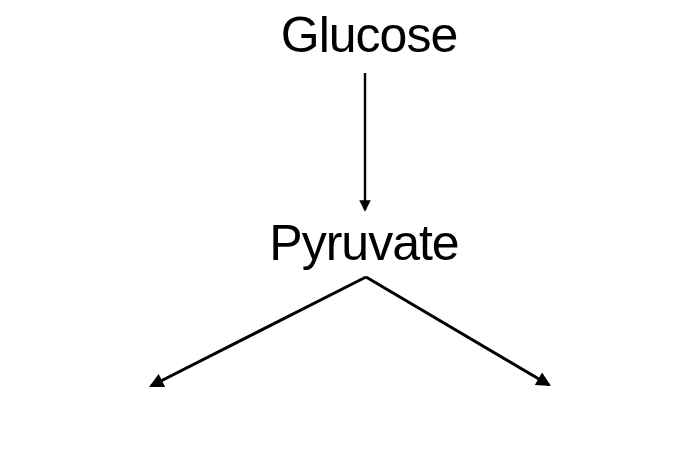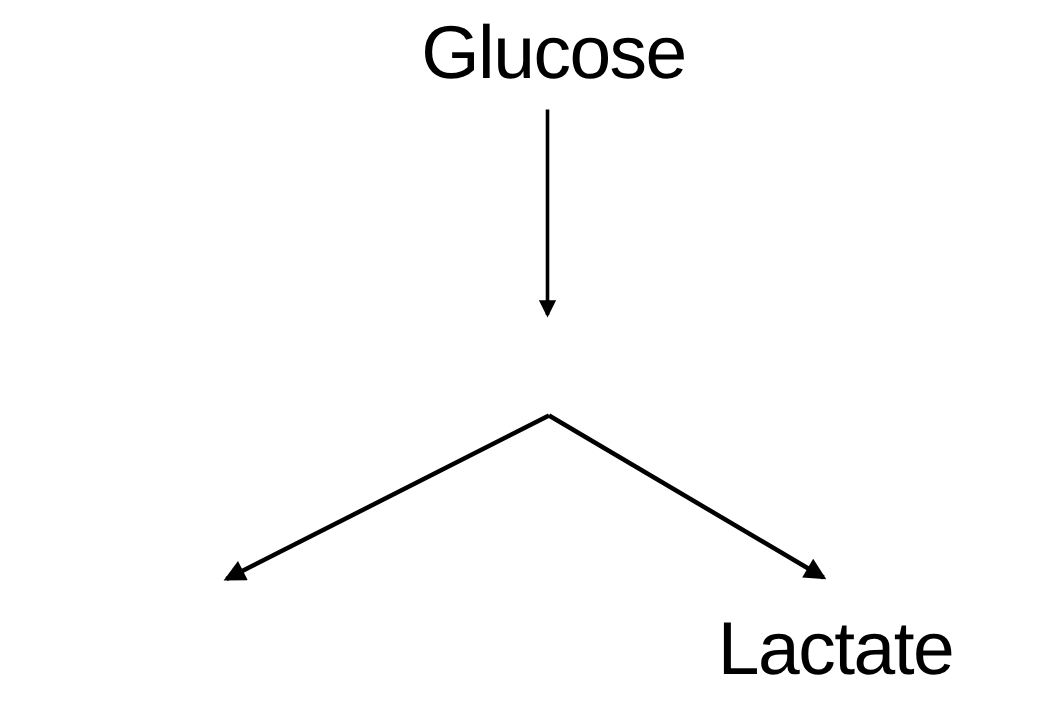--- a/index.html
+++ b/index.html
@@ -49,17 +49,17 @@
         <path d="M0,0 L10,5 L0,10 z" fill="#000000"></path>
       </marker>
     </defs>
     <line class="thin" x1="365" y1="73" x2="365" y2="210" marker-end="url(#arrowhead)"></line>
     <line class="thick" x1="366" y1="277" x2="151" y2="386" marker-end="url(#arrowhead)"></line>
     <line class="thick" x1="366" y1="277" x2="549" y2="385" marker-end="url(#arrowhead)"></line>
   </svg>
 
   <div class="node" style="left: 369px; top: 8px;">Glucose</div>
 
+  <div class="node" style="left: 364px; top: 216px;">Pyruvate</div>
 
 
-  <div class="node" style="left: 557px; top: 405px;">Lactate</div>
 
 </div>
 
 </body></html>

